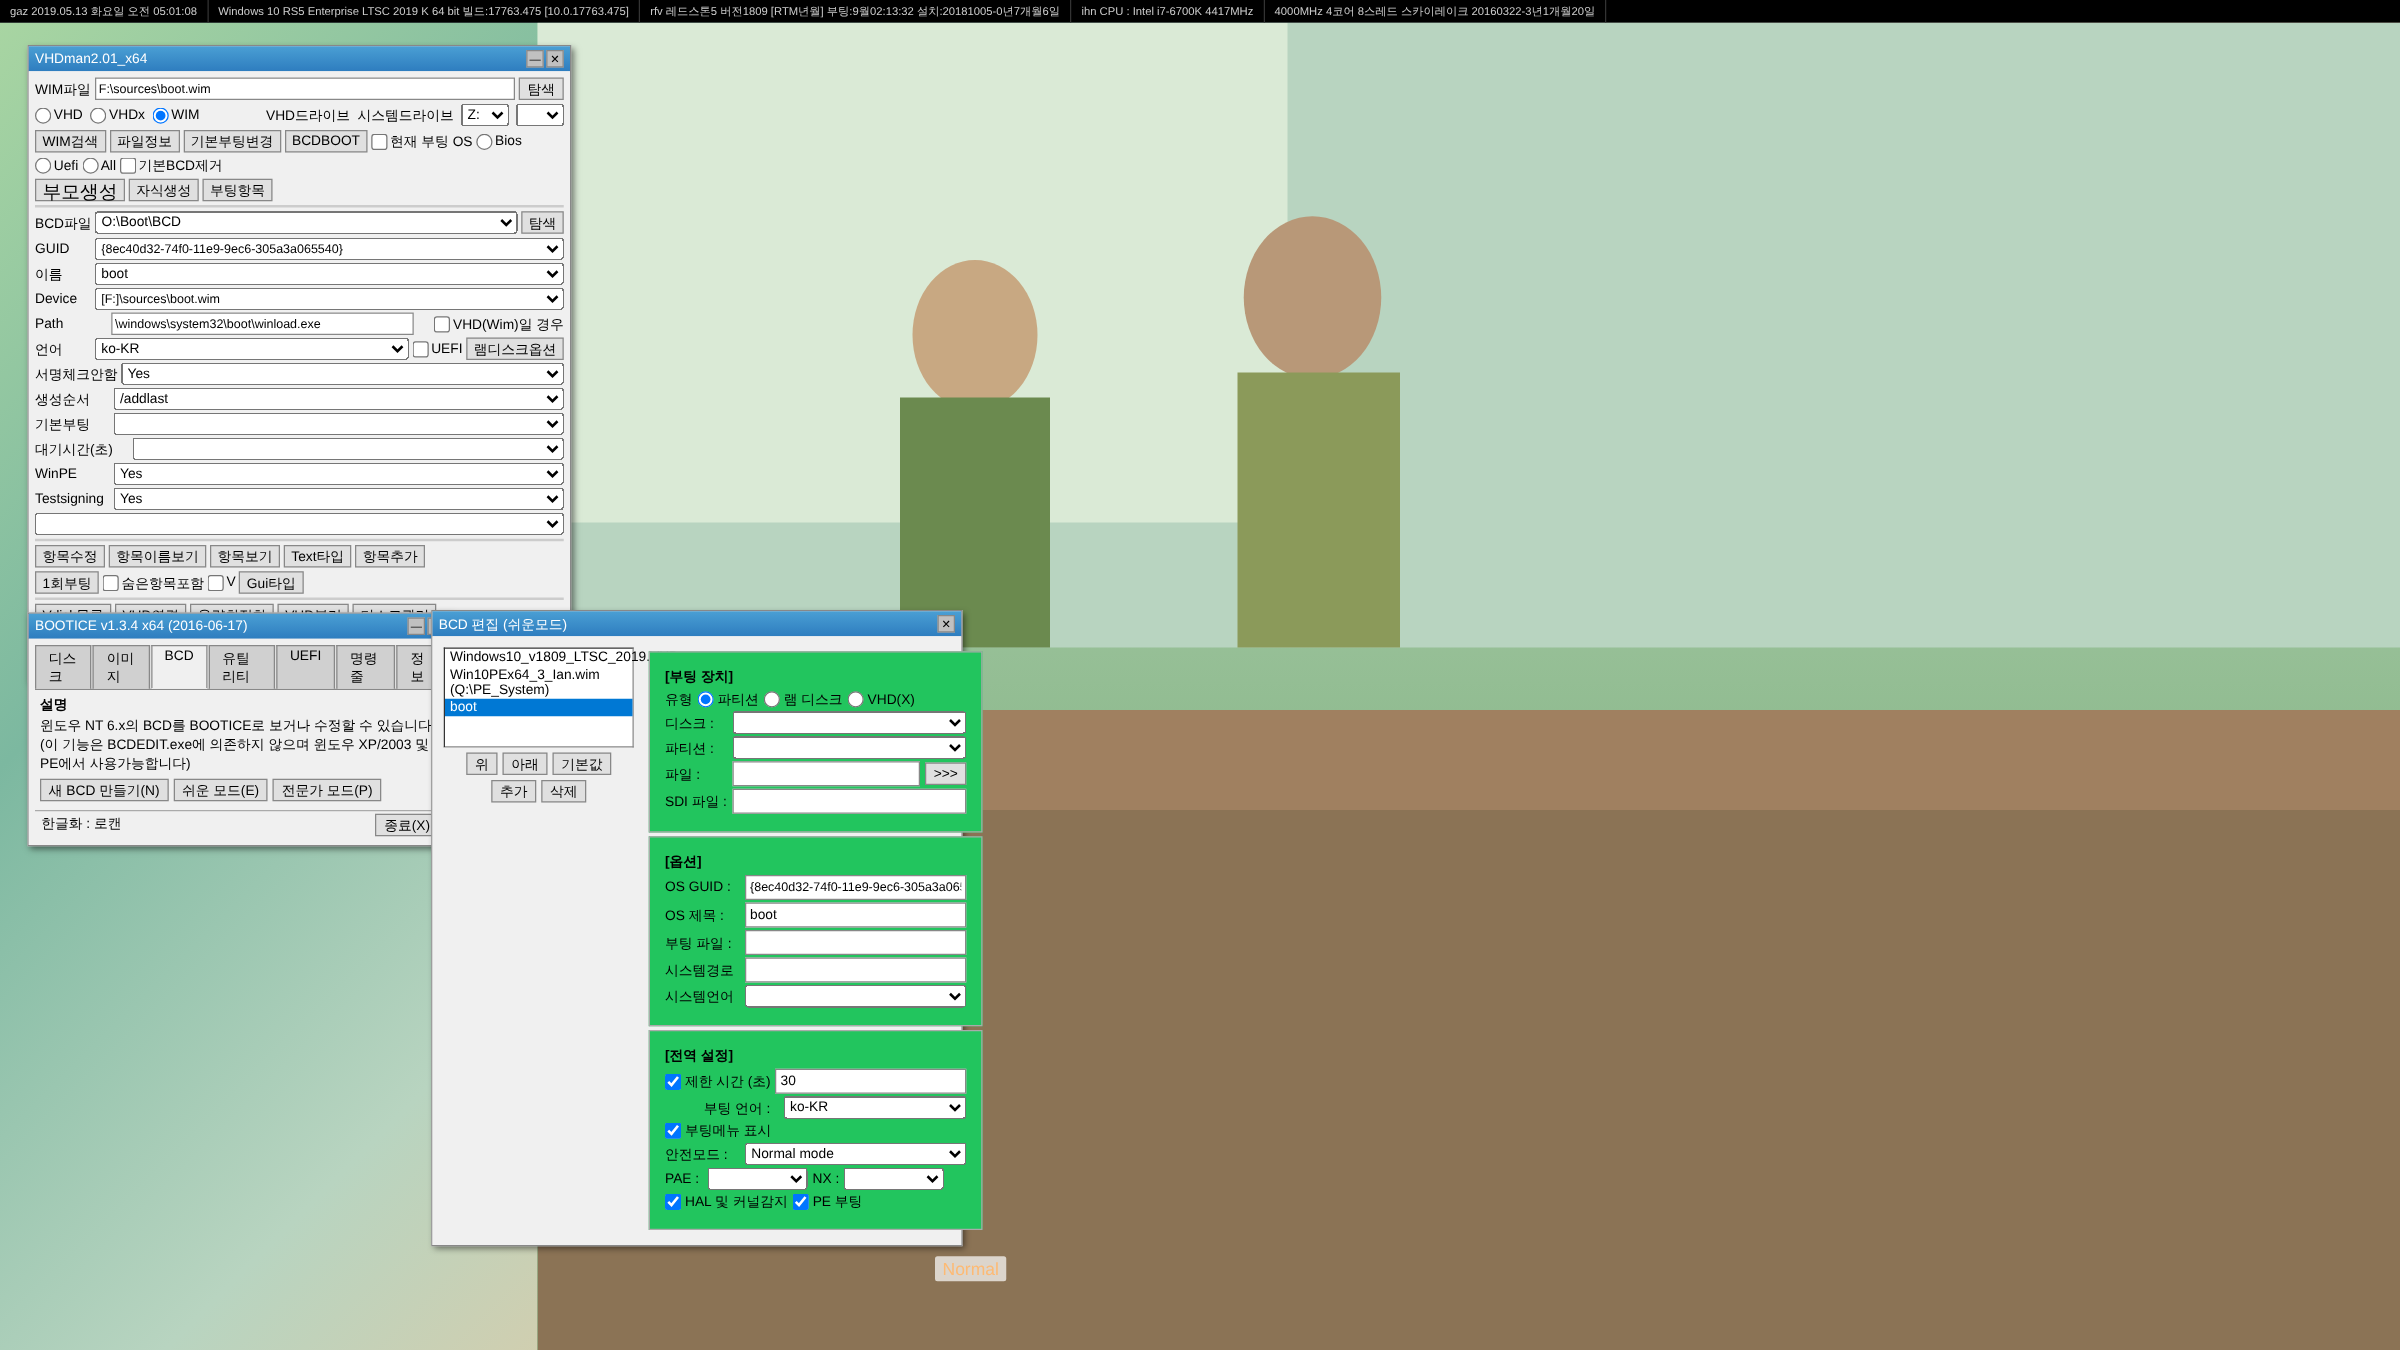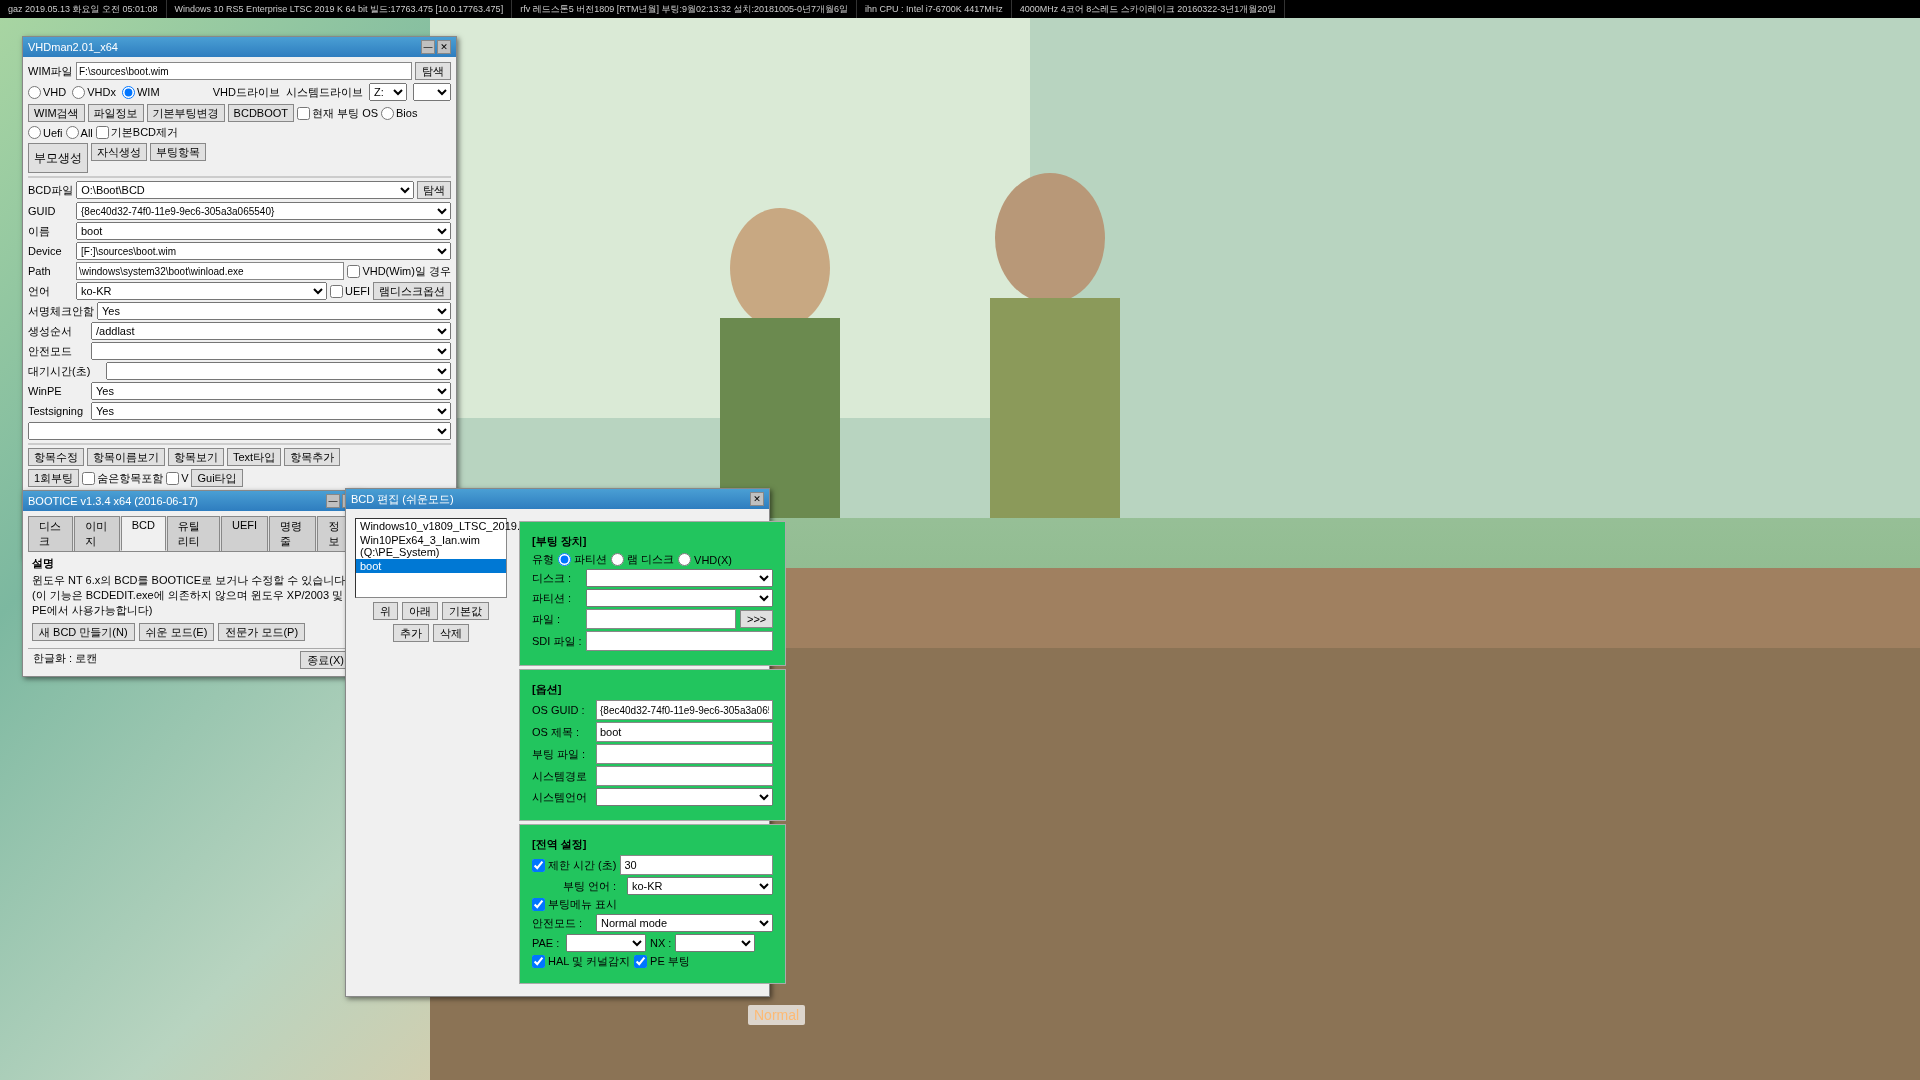--- a/index.html
+++ b/index.html
@@ -286,21 +286,21 @@
     <button style="height:18px;font-size:11px;padding:0 5px;background:#e0e0e0;border:1px solid #888;cursor:pointer;">파일정보</button>
     <button style="height:18px;font-size:11px;padding:0 5px;background:#e0e0e0;border:1px solid #888;cursor:pointer;">기본부팅변경</button>
     <button style="height:18px;font-size:11px;padding:0 5px;background:#e0e0e0;border:1px solid #888;cursor:pointer;">BCDBOOT</button>
     <label style="font-size:11px;display:flex;align-items:center;gap:2px;"><input type="checkbox" style=""> 현재 부팅 OS</label>
     <label style="font-size:11px;display:flex;align-items:center;gap:2px;"><input type="radio" name="bm" style=""> Bios</label>
     <label style="font-size:11px;display:flex;align-items:center;gap:2px;"><input type="radio" name="bm" style=""> Uefi</label>
     <label style="font-size:11px;display:flex;align-items:center;gap:2px;"><input type="radio" name="bm" style=""> All</label>
     <label style="font-size:11px;display:flex;align-items:center;gap:2px;"><input type="checkbox" style=""> 기본BCD제거</label>
   </div>
   <div style="display:flex;gap:3px;margin-bottom:3px;">
-    <button style="height:30px;font-size:12px;padding:0 5px;background:#e0e0e0;border:1px solid #888;cursor:pointer;">부모생성</button>
+    <button style="height:18px;font-size:15px;padding:0 5px;background:#e0e0e0;border:1px solid #888;cursor:pointer;">부모생성</button>
     <button style="height:18px;font-size:11px;padding:0 5px;background:#e0e0e0;border:1px solid #888;cursor:pointer;">자식생성</button>
     <button style="height:18px;font-size:11px;padding:0 5px;background:#e0e0e0;border:1px solid #888;cursor:pointer;">부팅항목</button>
   </div>
   <hr style="border:1px solid #ccc;margin:3px 0;">
   <div style="display:flex;align-items:center;gap:3px;margin-bottom:3px;">
     <span style="font-size:11px;min-width:45px;">BCD파일</span>
     <select style="flex:1;height:18px;font-size:11px;"><option>O:\Boot\BCD</option></select>
     <button style="height:18px;font-size:11px;padding:0 5px;background:#e0e0e0;border:1px solid #888;cursor:pointer;">탐색</button>
   </div>
   <div style="display:flex;align-items:center;gap:3px;margin-bottom:2px;">
@@ -308,41 +308,41 @@
     <select style="flex:1;height:18px;font-size:10px;"><option>{8ec40d32-74f0-11e9-9ec6-305a3a065540}</option></select>
   </div>
   <div style="display:flex;align-items:center;gap:3px;margin-bottom:2px;">
     <span style="font-size:11px;min-width:45px;">이름</span>
     <select style="flex:1;height:18px;font-size:11px;"><option>boot</option></select>
   </div>
   <div style="display:flex;align-items:center;gap:3px;margin-bottom:2px;">
     <span style="font-size:11px;min-width:45px;">Device</span>
     <select style="flex:1;height:18px;font-size:10px;"><option>[F:]\sources\boot.wim</option></select>
   </div>
-  <div style="display:flex;align-items:center;gap:3px;margin-bottom:2px;">
+  <div style="display:flex;align-items:center;gap:16px;margin-bottom:2px;">
     <span style="font-size:11px;min-width:45px;">Path</span>
     <input style="flex: 1 1 0%; height: 18px; border: 1px solid rgb(136, 136, 136); font-size: 10px; padding: 0px 2px;" value="\windows\system32\boot\winload.exe">
     <label style="font-size:11px;display:flex;align-items:center;gap:2px;"><input type="checkbox" style=""> VHD(Wim)일 경우</label>
   </div>
   <div style="display:flex;align-items:center;gap:3px;margin-bottom:2px;">
     <span style="font-size:11px;min-width:45px;">언어</span>
     <select style="flex:1;height:18px;font-size:11px;"><option>ko-KR</option></select>
     <label style="font-size:11px;display:flex;align-items:center;gap:2px;"><input type="checkbox" style=""> UEFI</label>
     <button style="height:18px;font-size:11px;padding:0 5px;background:#e0e0e0;border:1px solid #888;cursor:pointer;">램디스크옵션</button>
   </div>
   <div style="display:flex;align-items:center;gap:3px;margin-bottom:2px;">
     <span style="font-size:11px;min-width:60px;">서명체크안함</span>
     <select style="flex:1;height:18px;font-size:11px;"><option>Yes</option></select>
   </div>
   <div style="display:flex;align-items:center;gap:3px;margin-bottom:2px;">
     <span style="font-size:11px;min-width:60px;">생성순서</span>
     <select style="flex:1;height:18px;font-size:11px;"><option>/addlast</option></select>
   </div>
   <div style="display:flex;align-items:center;gap:3px;margin-bottom:2px;">
-    <span style="font-size:11px;min-width:60px;">안전모드</span>
+    <span style="font-size:11px;min-width:60px;">기본부팅</span>
     <select style="flex:1;height:18px;font-size:11px;"><option></option></select>
   </div>
   <div style="display:flex;align-items:center;gap:16px;margin-bottom:2px;">
     <span style="font-size:11px;min-width:60px;">대기시간(초)</span>
     <select style="flex:1;height:18px;font-size:11px;"><option></option></select>
   </div>
   <div style="display:flex;align-items:center;gap:3px;margin-bottom:2px;">
     <span style="font-size:11px;min-width:60px;">WinPE</span>
     <select style="flex:1;height:18px;font-size:11px;"><option>Yes</option></select>
   </div>

